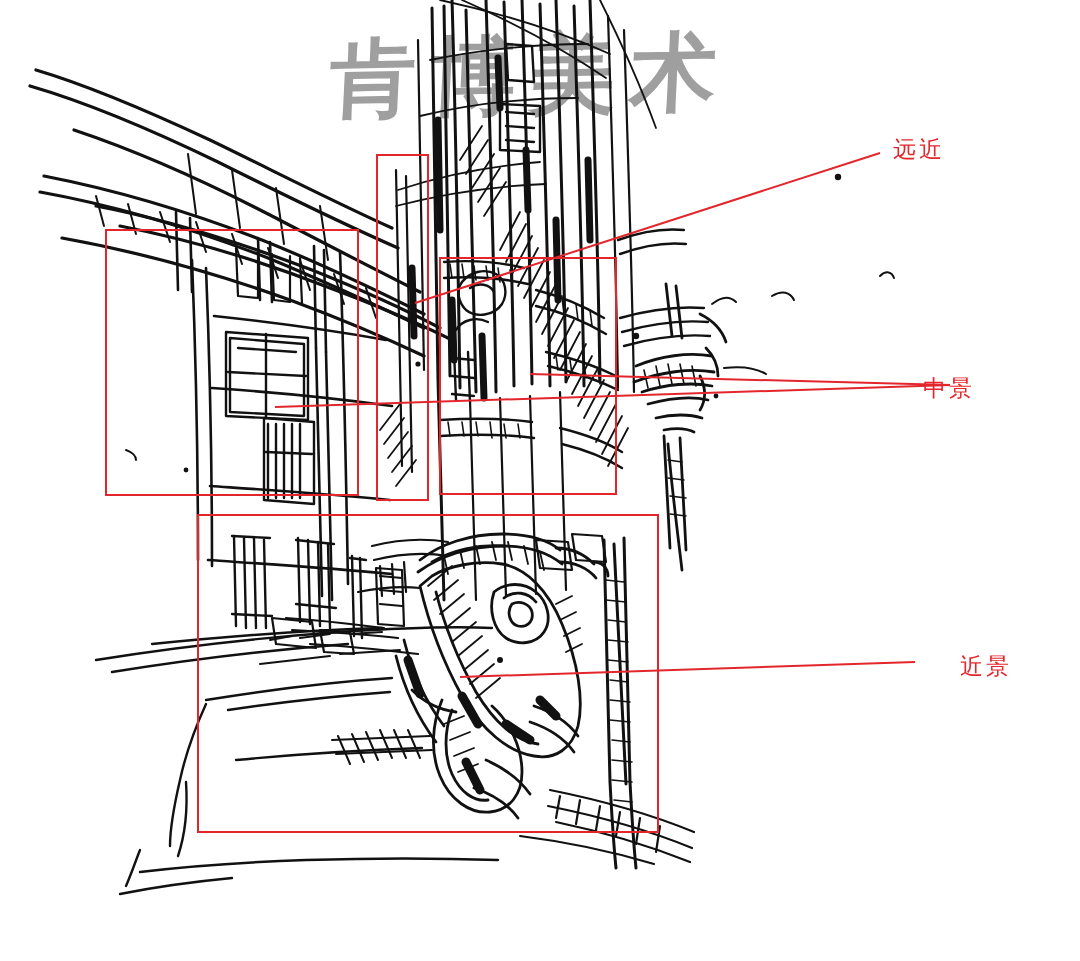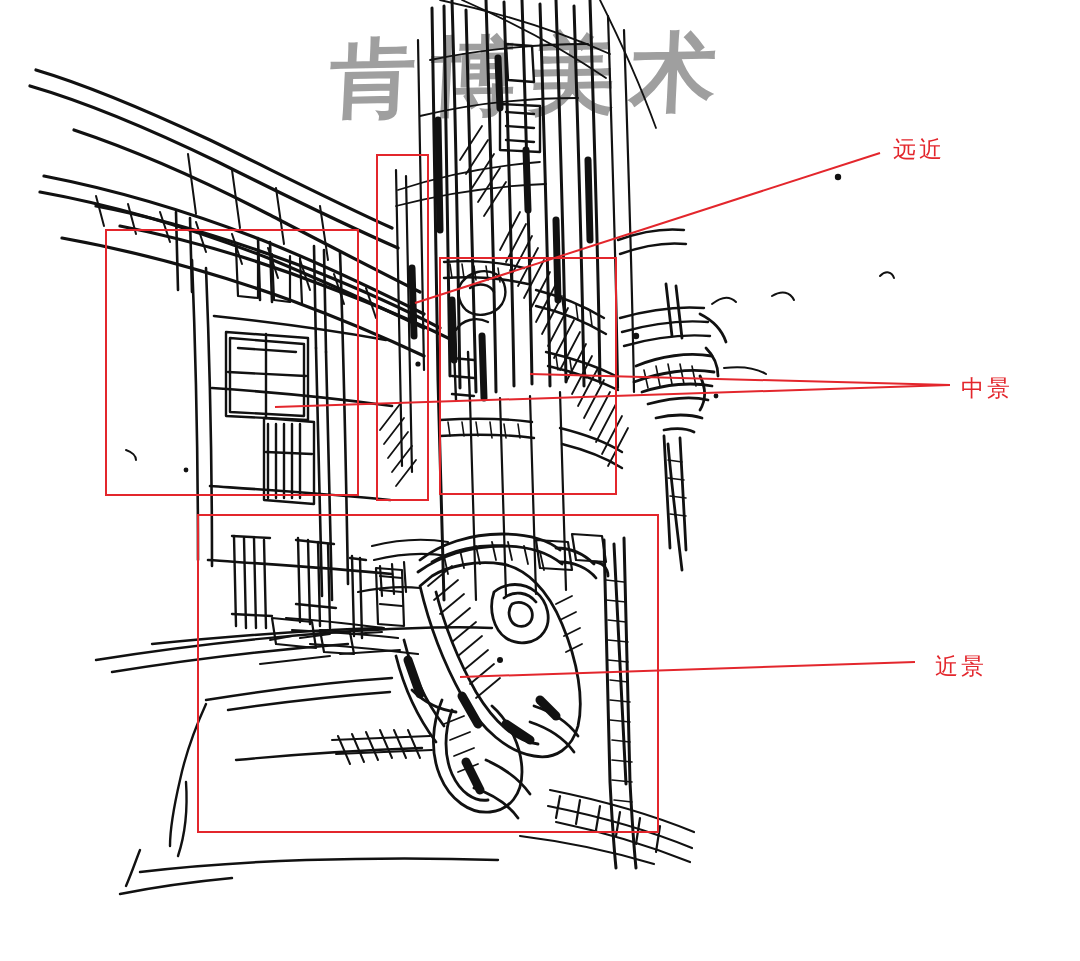--- a/index.html
+++ b/index.html
@@ -23,22 +23,22 @@
     font-size:27px;font-weight:700;color:#2a2a2a;
     letter-spacing:2px;white-space:nowrap;
   }
   .anno-label{
     position:absolute;
     font-family:Liberation Sans, sans-serif;
     font-size:23px;font-weight:500;color:#e3262c;
     letter-spacing:3px;white-space:nowrap;
   }
   #lbl-far{left:893px;top:134px;}
-  #lbl-mid{left:961px;top:373px;}
-  #lbl-near{left:935px;top:651px;}
+  #lbl-mid{left:923px;top:373px;}
+  #lbl-near{left:960px;top:651px;}
 </style>
 </head>
 <body>
 
 <div id="stage">
 
   <div id="watermark-layer">
     <div class="wm-title">肯博美术</div>
   </div>
 

